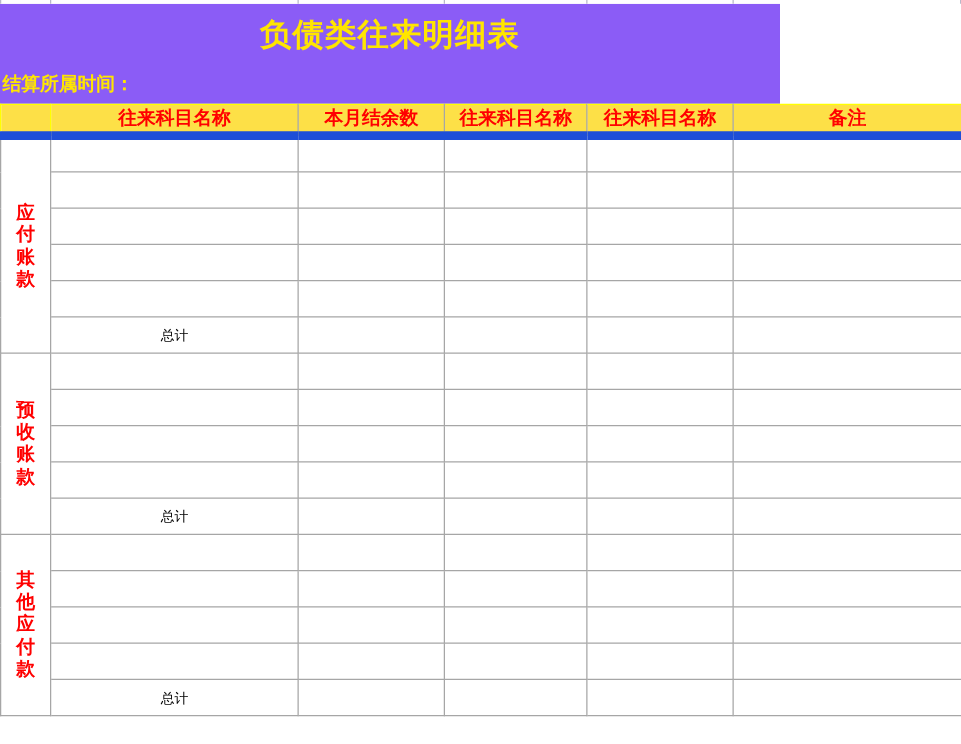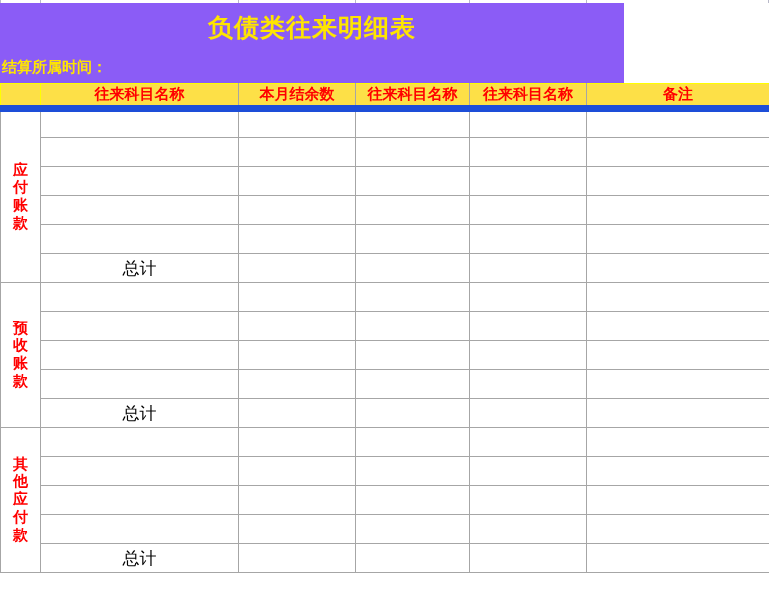--- a/index.html
+++ b/index.html
@@ -123,21 +123,21 @@
   }
   td.group-label .vtxt span {
     display: block;
   }
 
   td.data-cell { height: 29px; }
   tr.total-row td.name-cell {
     text-align: center;
     vertical-align: middle;
     color: #000000;
-    font-size: 17px;
+    font-size: 11px;
     font-weight: normal;
   }
   td.name-cell { text-align: center; vertical-align: middle; }
 
   
   col.w-label  { width: 40px; }
   col.w-name   { width: 198px; }
   col.w-prev   { width: 117px; }
   col.w-cur    { width: 114px; }
   col.w-bal    { width: 117px; }

